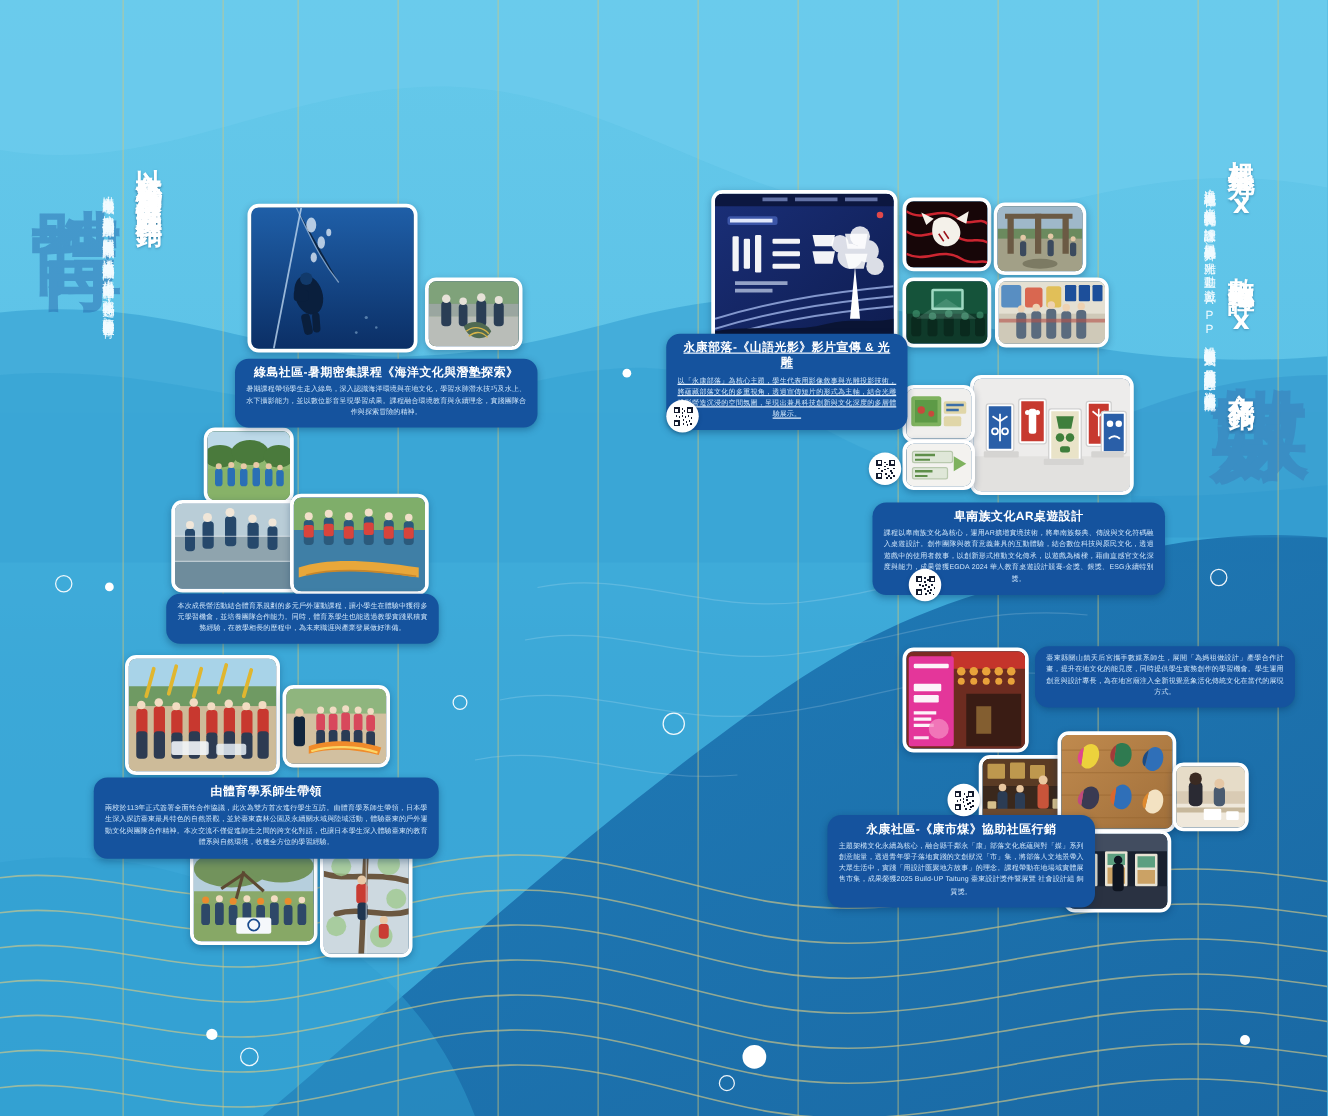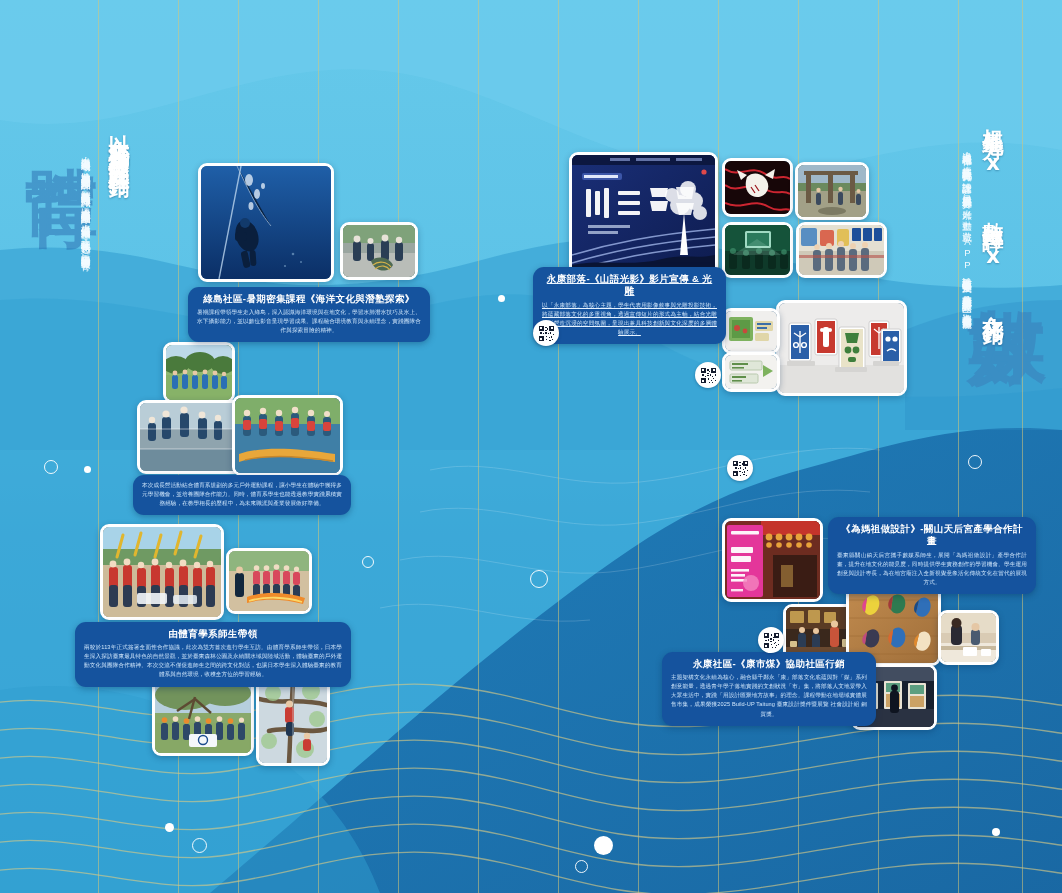--- a/index.html
+++ b/index.html
@@ -870,23 +870,26 @@
   <div class="card" style="left:75px;top:622px;width:258px;">
     <span class="t">由體育學系師生帶領</span>
     <span class="d">兩校於113年正式簽署全面性合作協議，此次為雙方首次進行學生互訪。由體育學系師生帶領，日本學生深入探訪臺東最具特色的自然景觀，並於臺東森林公園及永續關水域與陸域活動，體驗臺東的戶外運動文化與團隊合作精神。本次交流不僅促進師生之間的跨文化對話，也讓日本學生深入體驗臺東的教育體系與自然環境，收穫全方位的學習經驗。</span>
   </div>
 
   <div class="card" style="left:533px;top:267px;width:175px;text-decoration:underline;">
     <span class="t">永康部落-《山語光影》影片宣傳 &amp; 光雕</span>
     <span class="d">以「永康部落」為核心主題，學生代表用影像敘事與光雕投影技術，將蘊藏部落文化的多重視角，透過宣傳短片的形式為主軸，結合光雕投影營造沉浸的空間氛圍，呈現出兼具科技創新與文化深度的多層體驗展示。</span>
   </div>
 
+  <div class="card" style="left:698px;top:402px;width:216px;">
+    <span class="t">卑南族文化AR桌遊設計</span>
+    <span class="d">課程以卑南族文化為核心，運用AR擴增實境技術，將卑南族祭典、傳說與文化符碼融入桌遊設計。創作團隊與教育意義兼具的互動體驗，結合數位科技與原民文化，透過遊戲中的使用者敘事，以創新形式推動文化傳承，以遊戲為橋樑，藉由直感官文化深度與能力，成果曾獲EGDA 2024 華人教育桌遊設計競賽-金獎、銀獎、ESG永續特別獎。</span>
+  </div>
 
   <div class="card" style="left:828px;top:517px;width:190px;">
-    <span class="t">《為媽祖做設計》-關山天后宮產學合作計畫</span>
     <span class="d">臺東縣關山鎮天后宮攜手數媒系師生，展開「為媽祖做設計」產學合作計畫，提升在地文化的能見度，同時提供學生實務創作的學習機會。學生運用創意與設計專長，為在地宮廟注入全新視覺意象活化傳統文化在當代的展現方式。</span>
   </div>
 
   <div class="card" style="left:662px;top:652px;width:196px;">
     <span class="t">永康社區-《康市煤》協助社區行銷</span>
     <span class="d">主題架構文化永續為核心，融合縣千鄰永「康」部落文化底蘊與對「媒」系列創意能量，透過青年學子落地實踐的文創狀況「市」集，將部落人文地景帶入大眾生活中，實踐「用設計匯聚地方故事」的理念。課程帶動在地場域實體展售市集，成果榮獲2025 Build-UP Taitung 臺東設計獎件暨展覽 社會設計組 銅質獎。</span>
   </div>
 
   <div class="qr" style="left:533px;top:320px;">
     <svg class="q" viewBox="0 0 21 21" shape-rendering="crispEdges">

